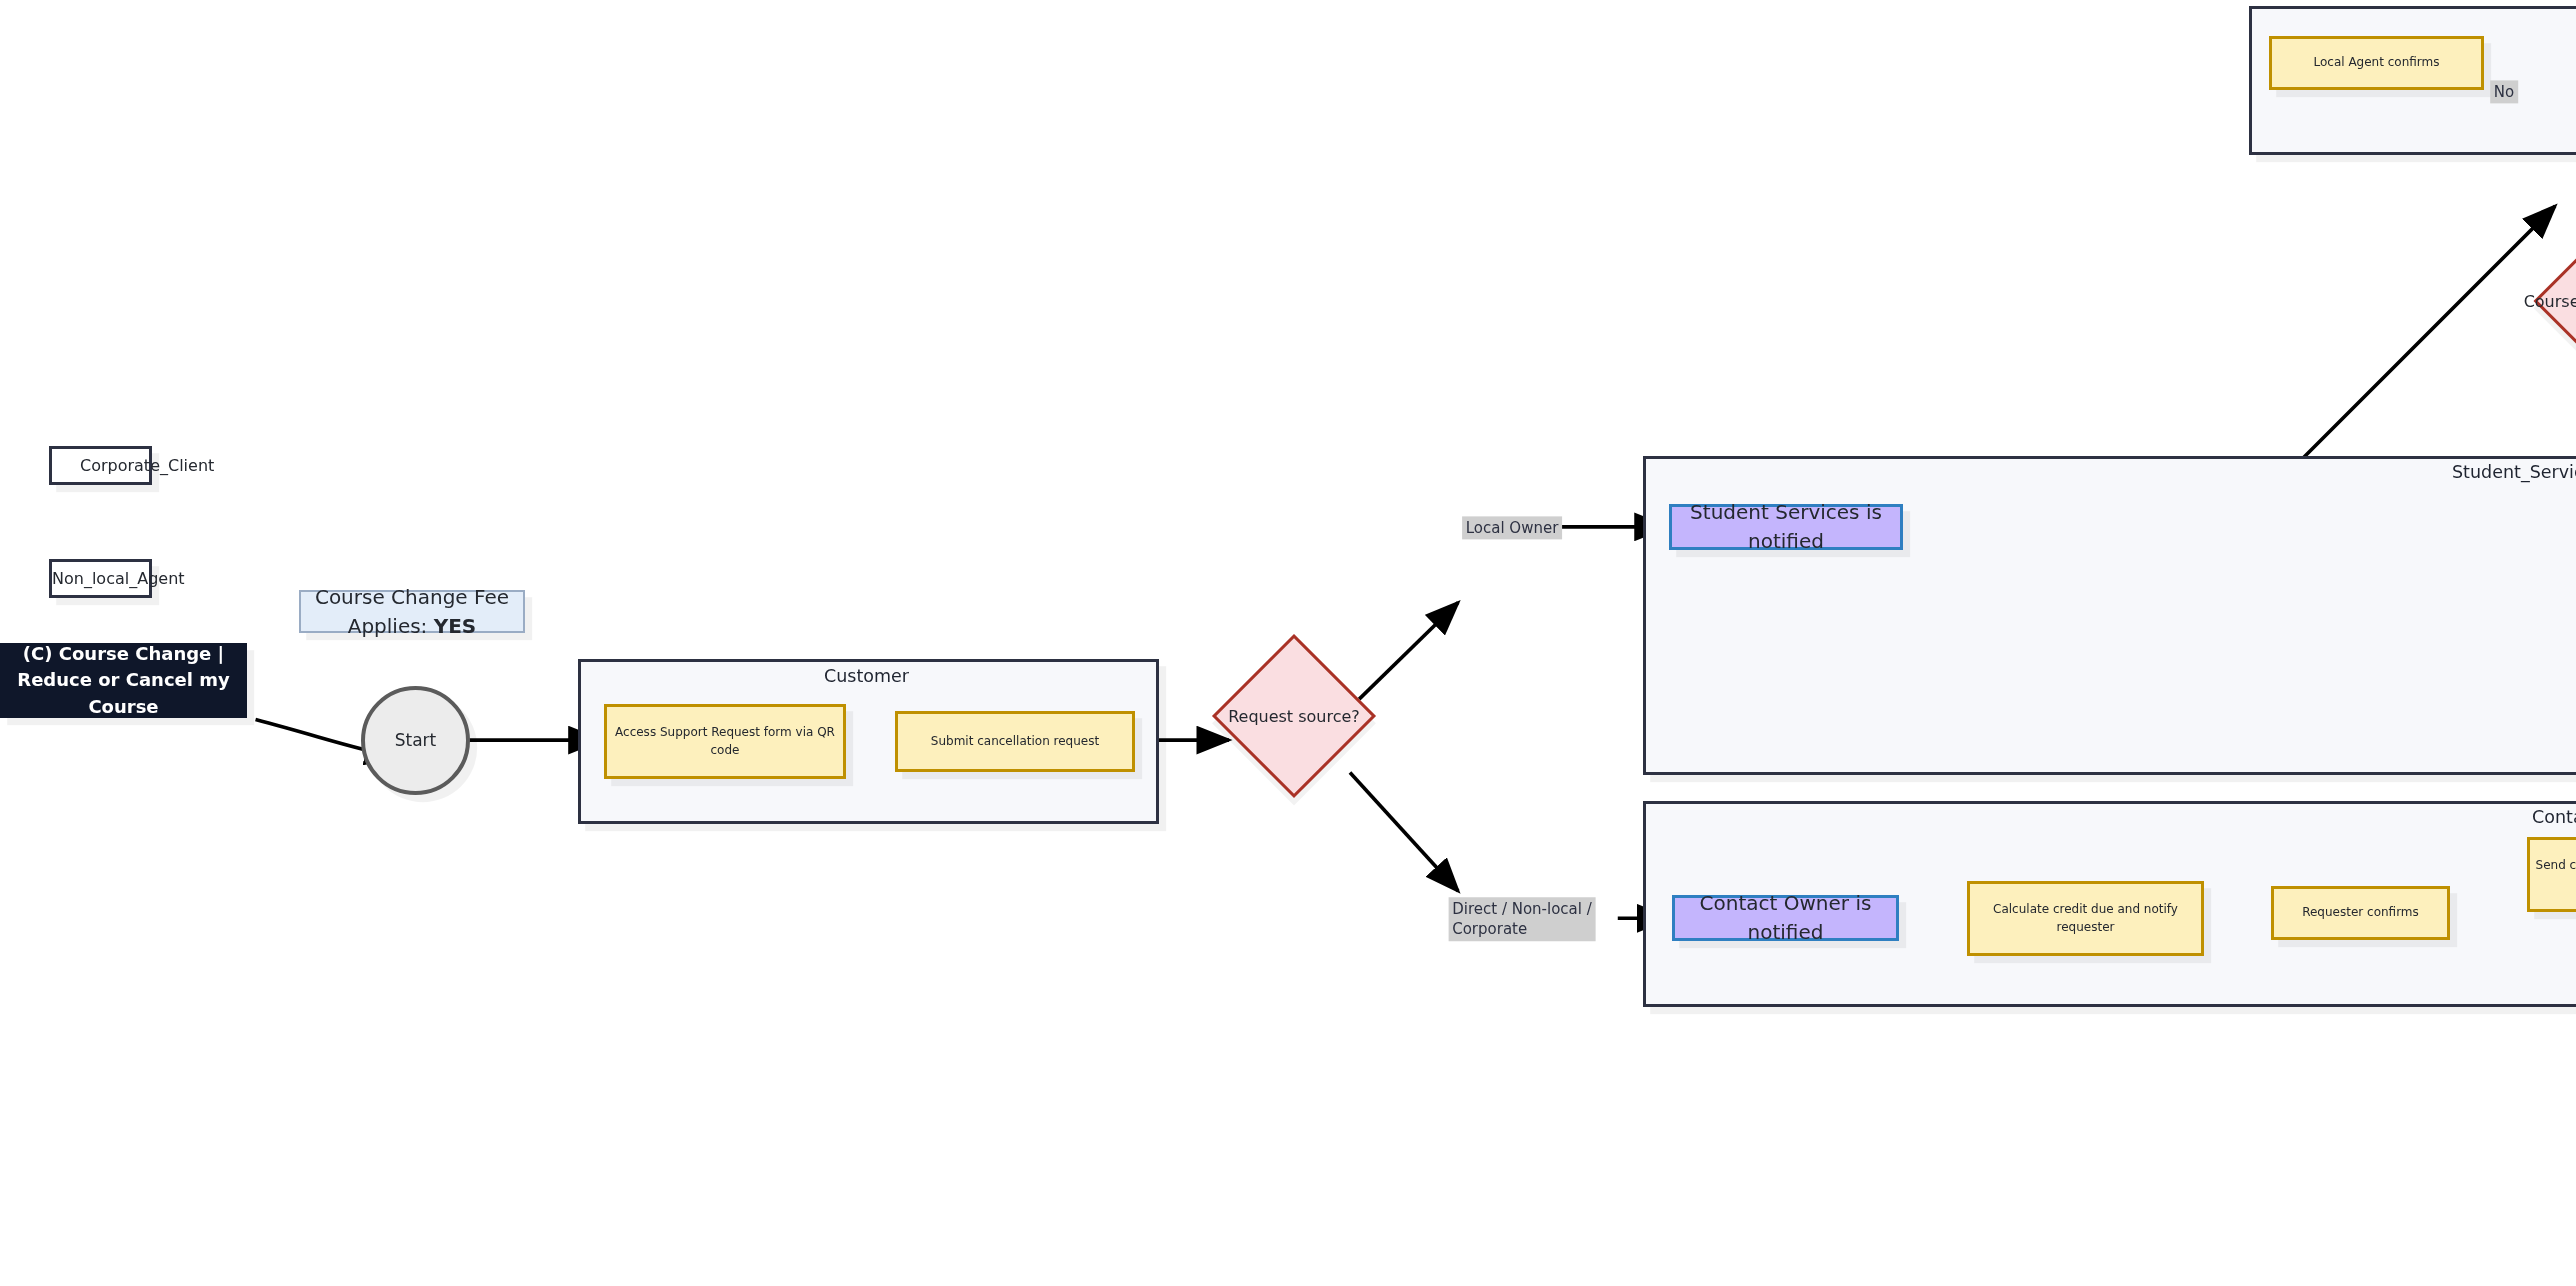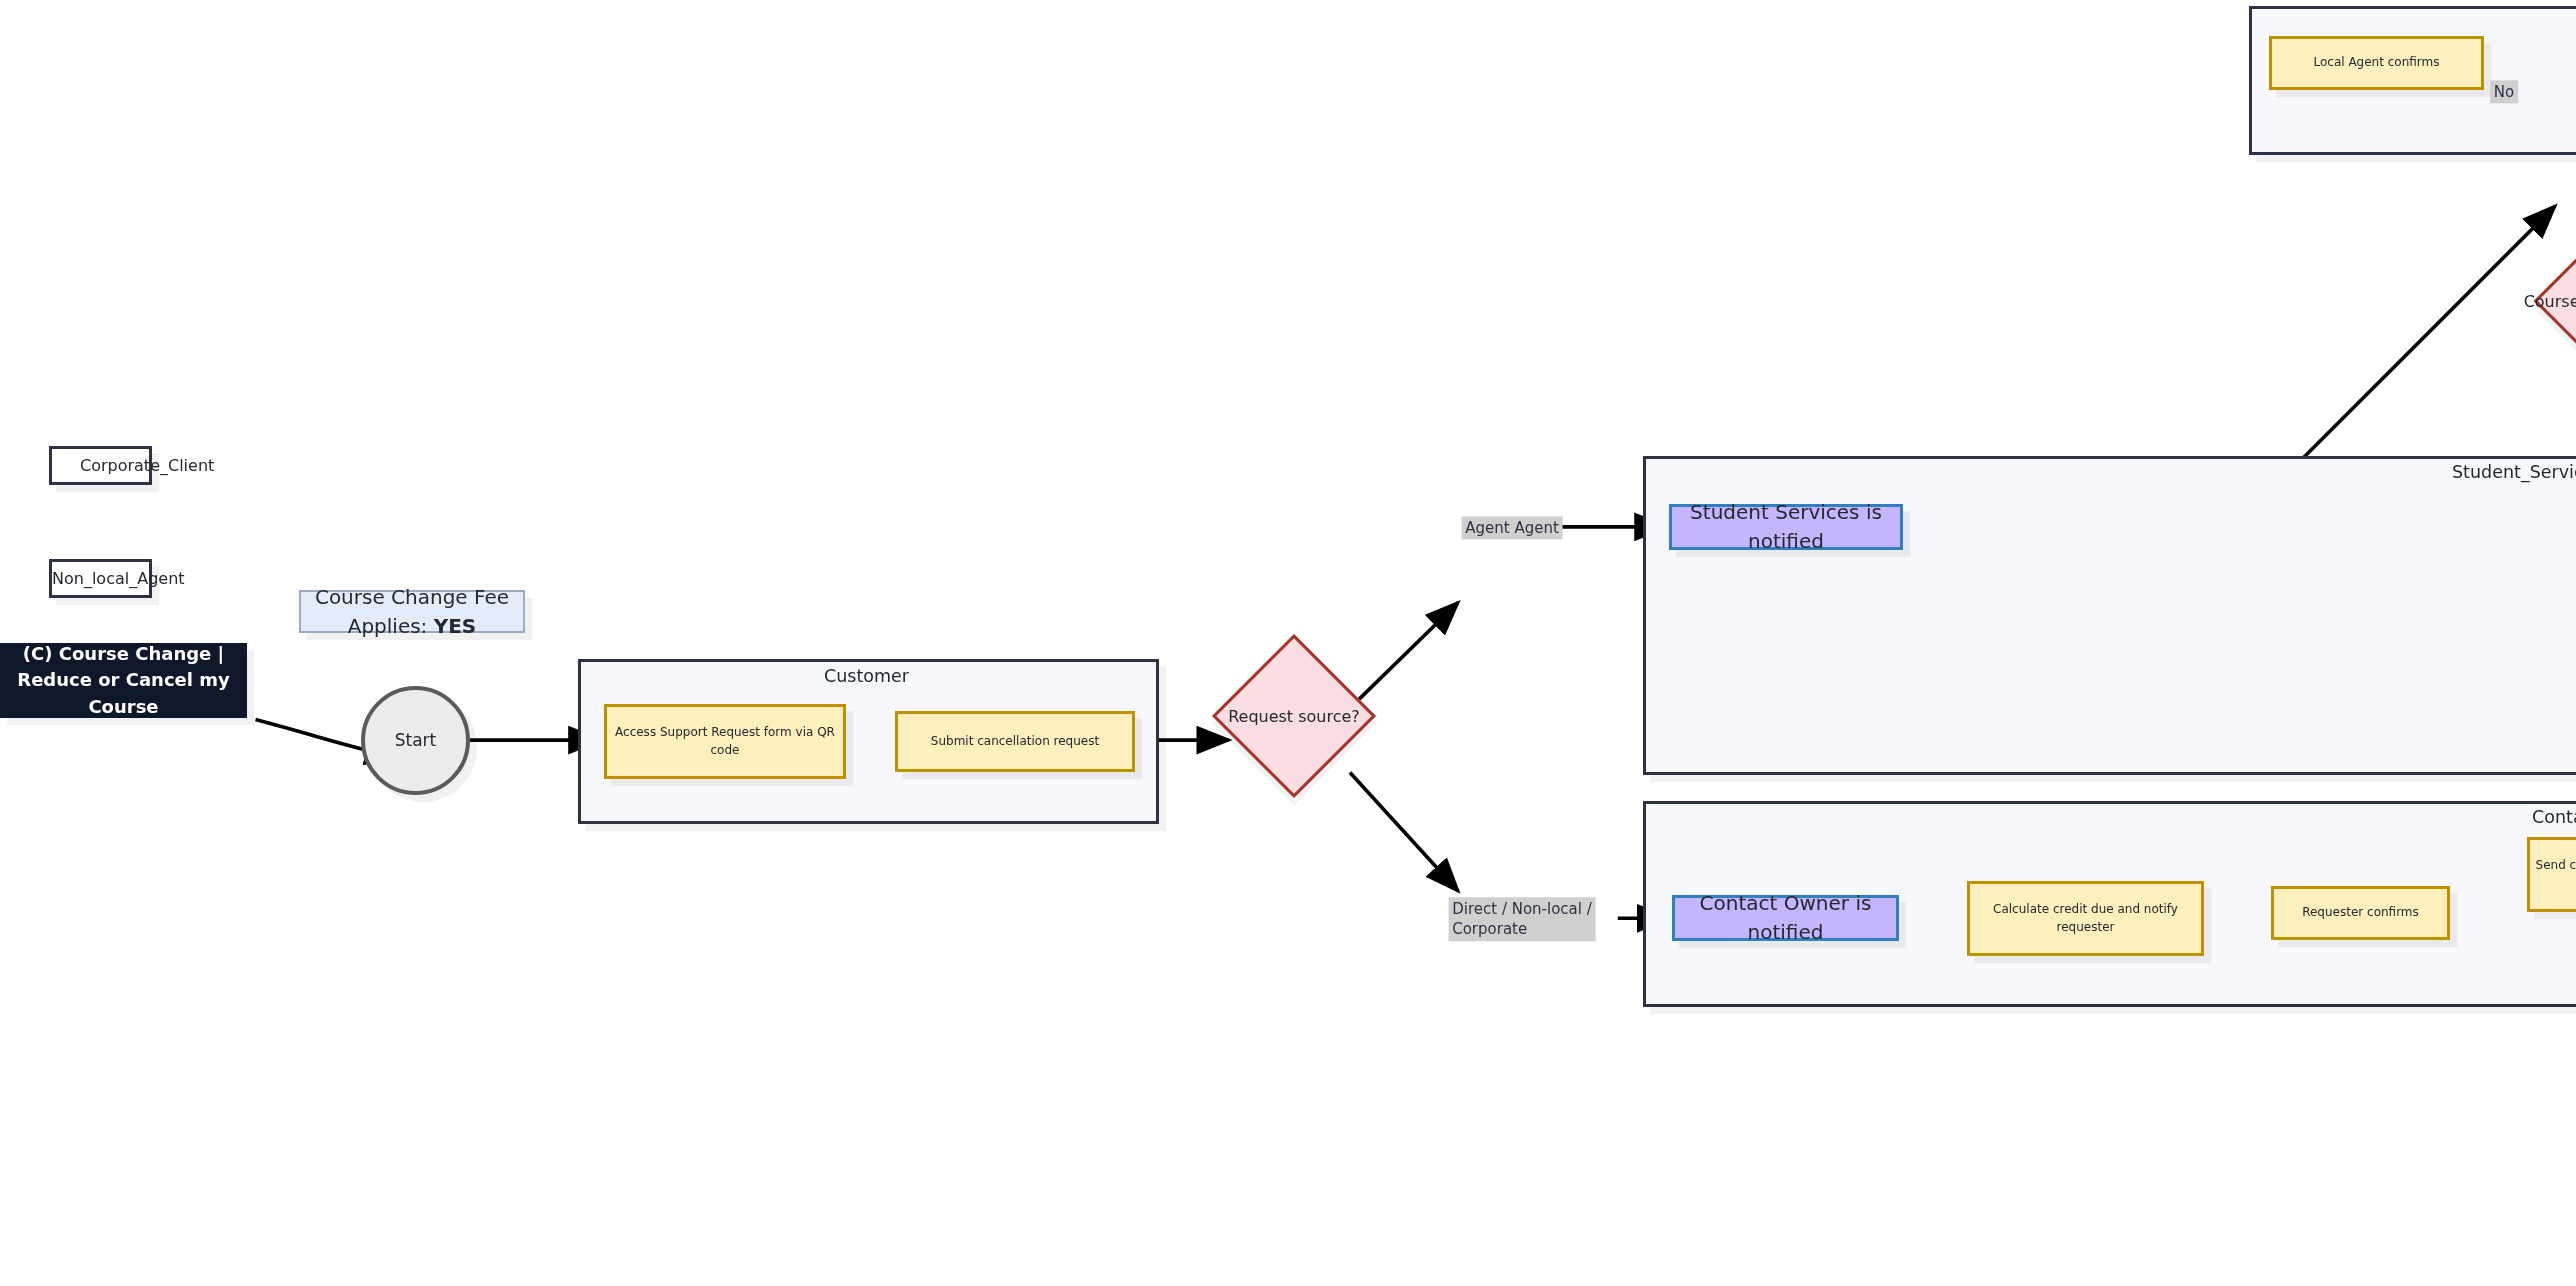--- a/index.html
+++ b/index.html
@@ -173,21 +173,21 @@
   </div>
 
   <div class="node n-task" style="left:2271px;top:886px;width:179px;height:54px;">
     <span class="lbl">Requester confirms</span>
   </div>
 
   <div class="node n-task" style="left:2527px;top:837px;width:240px;height:75px;">
     <span class="lbl">Send cancellation request to Student Services</span>
   </div>
 
-  <div class="elabel" style="left:1512px;top:528px;">Agent Agent</div>
+  <div class="elabel" style="left:1512px;top:528px;">Local Owner</div>
 
   <div class="elabel" style="left:1522px;top:919px;">Direct / Non-local /
 Corporate</div>
 
   <div class="elabel" style="left:2504px;top:92px;">No</div>
 
 </div>
 
 
 </body></html>

